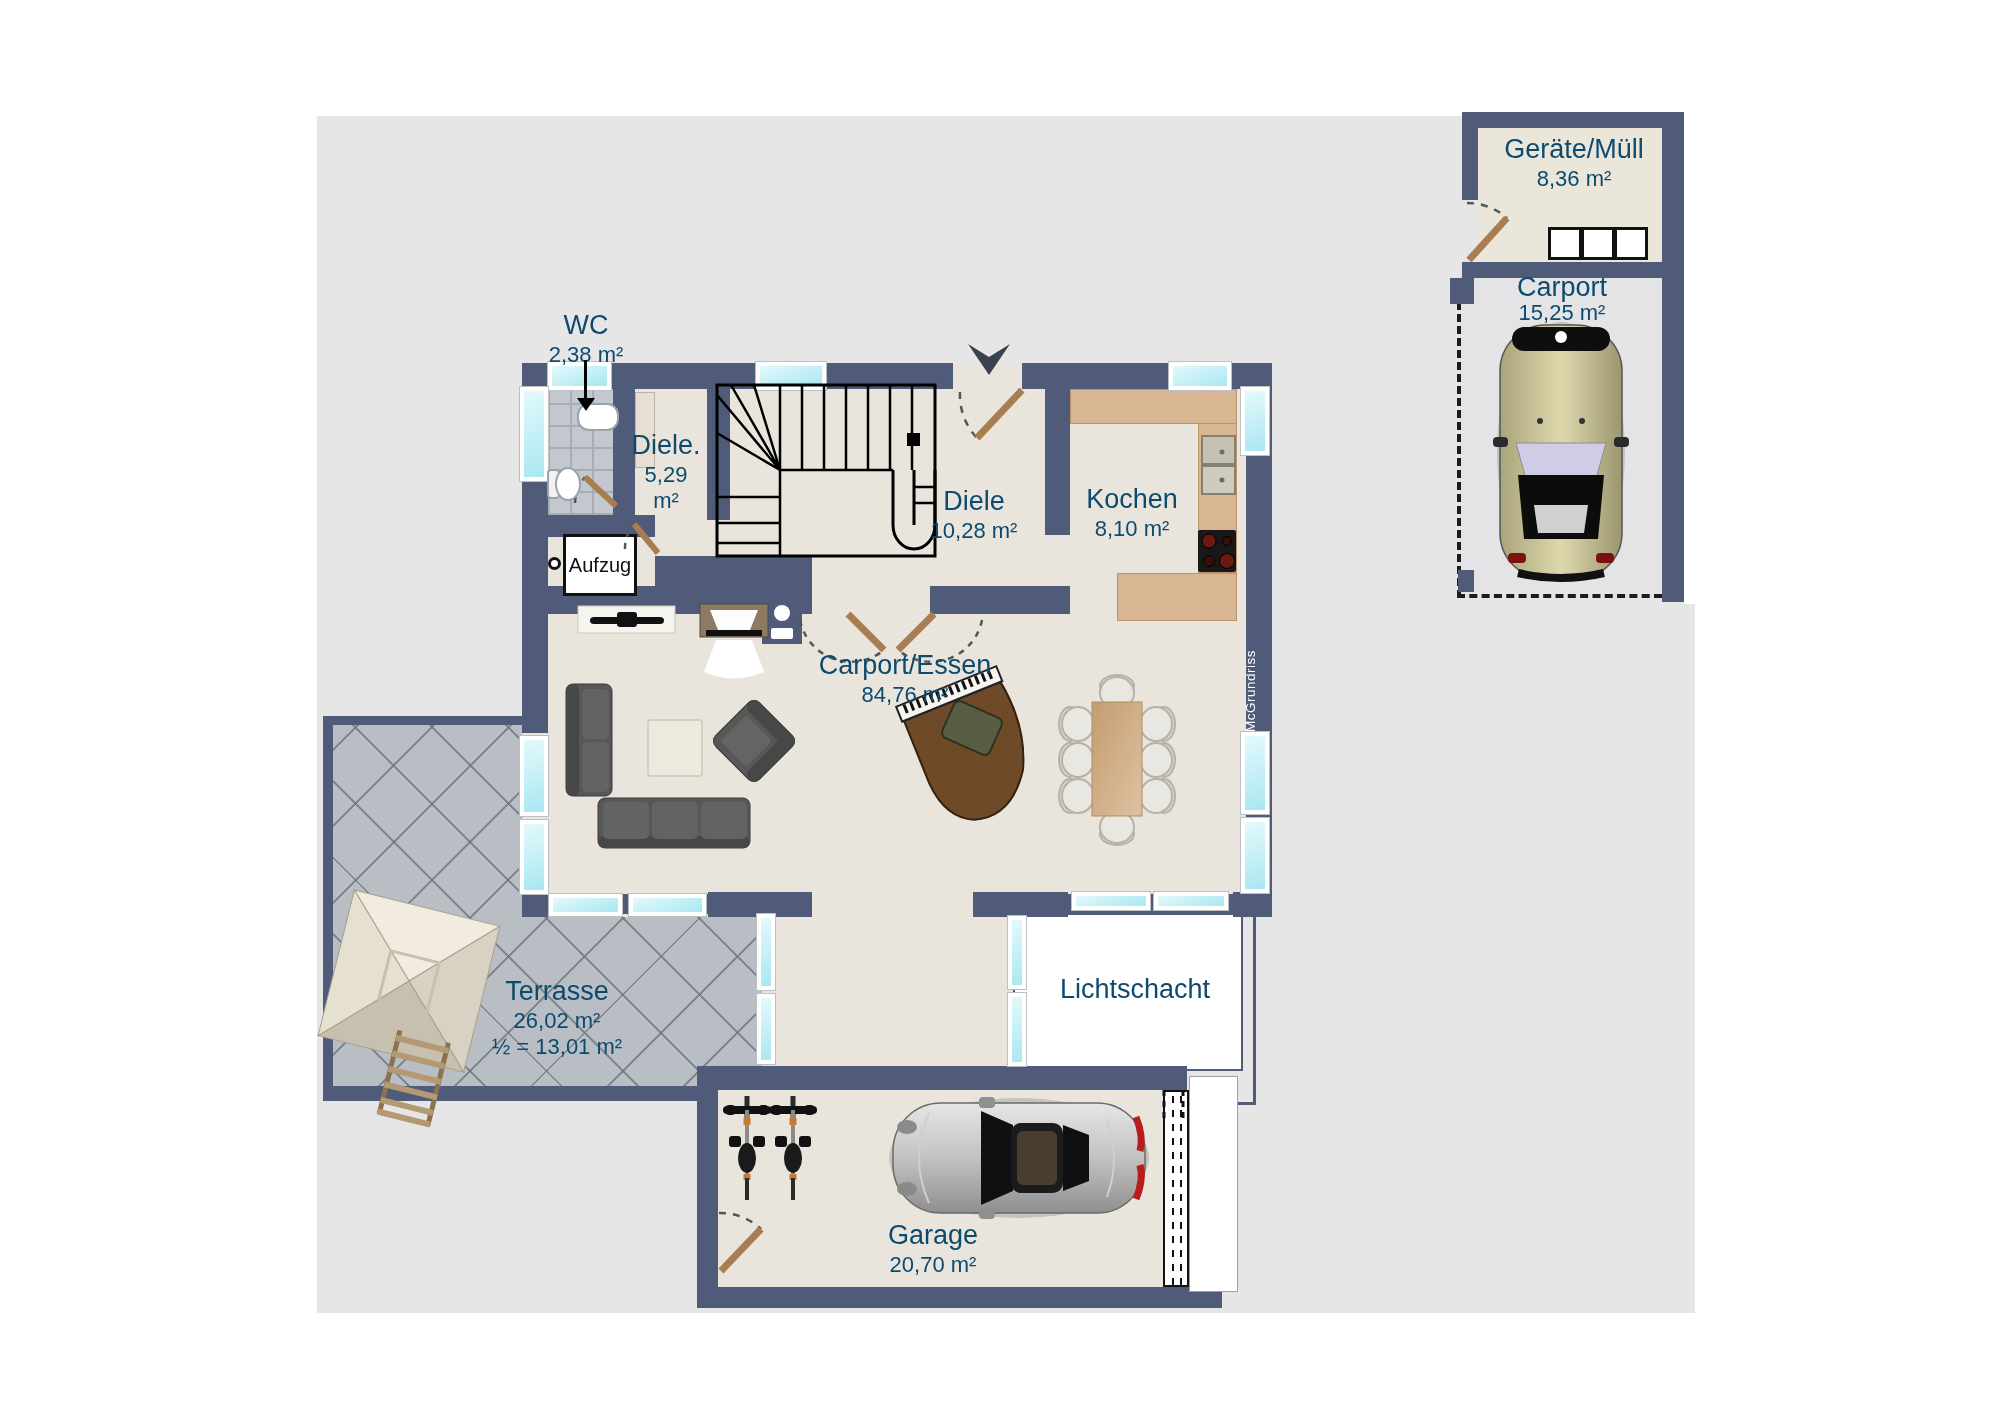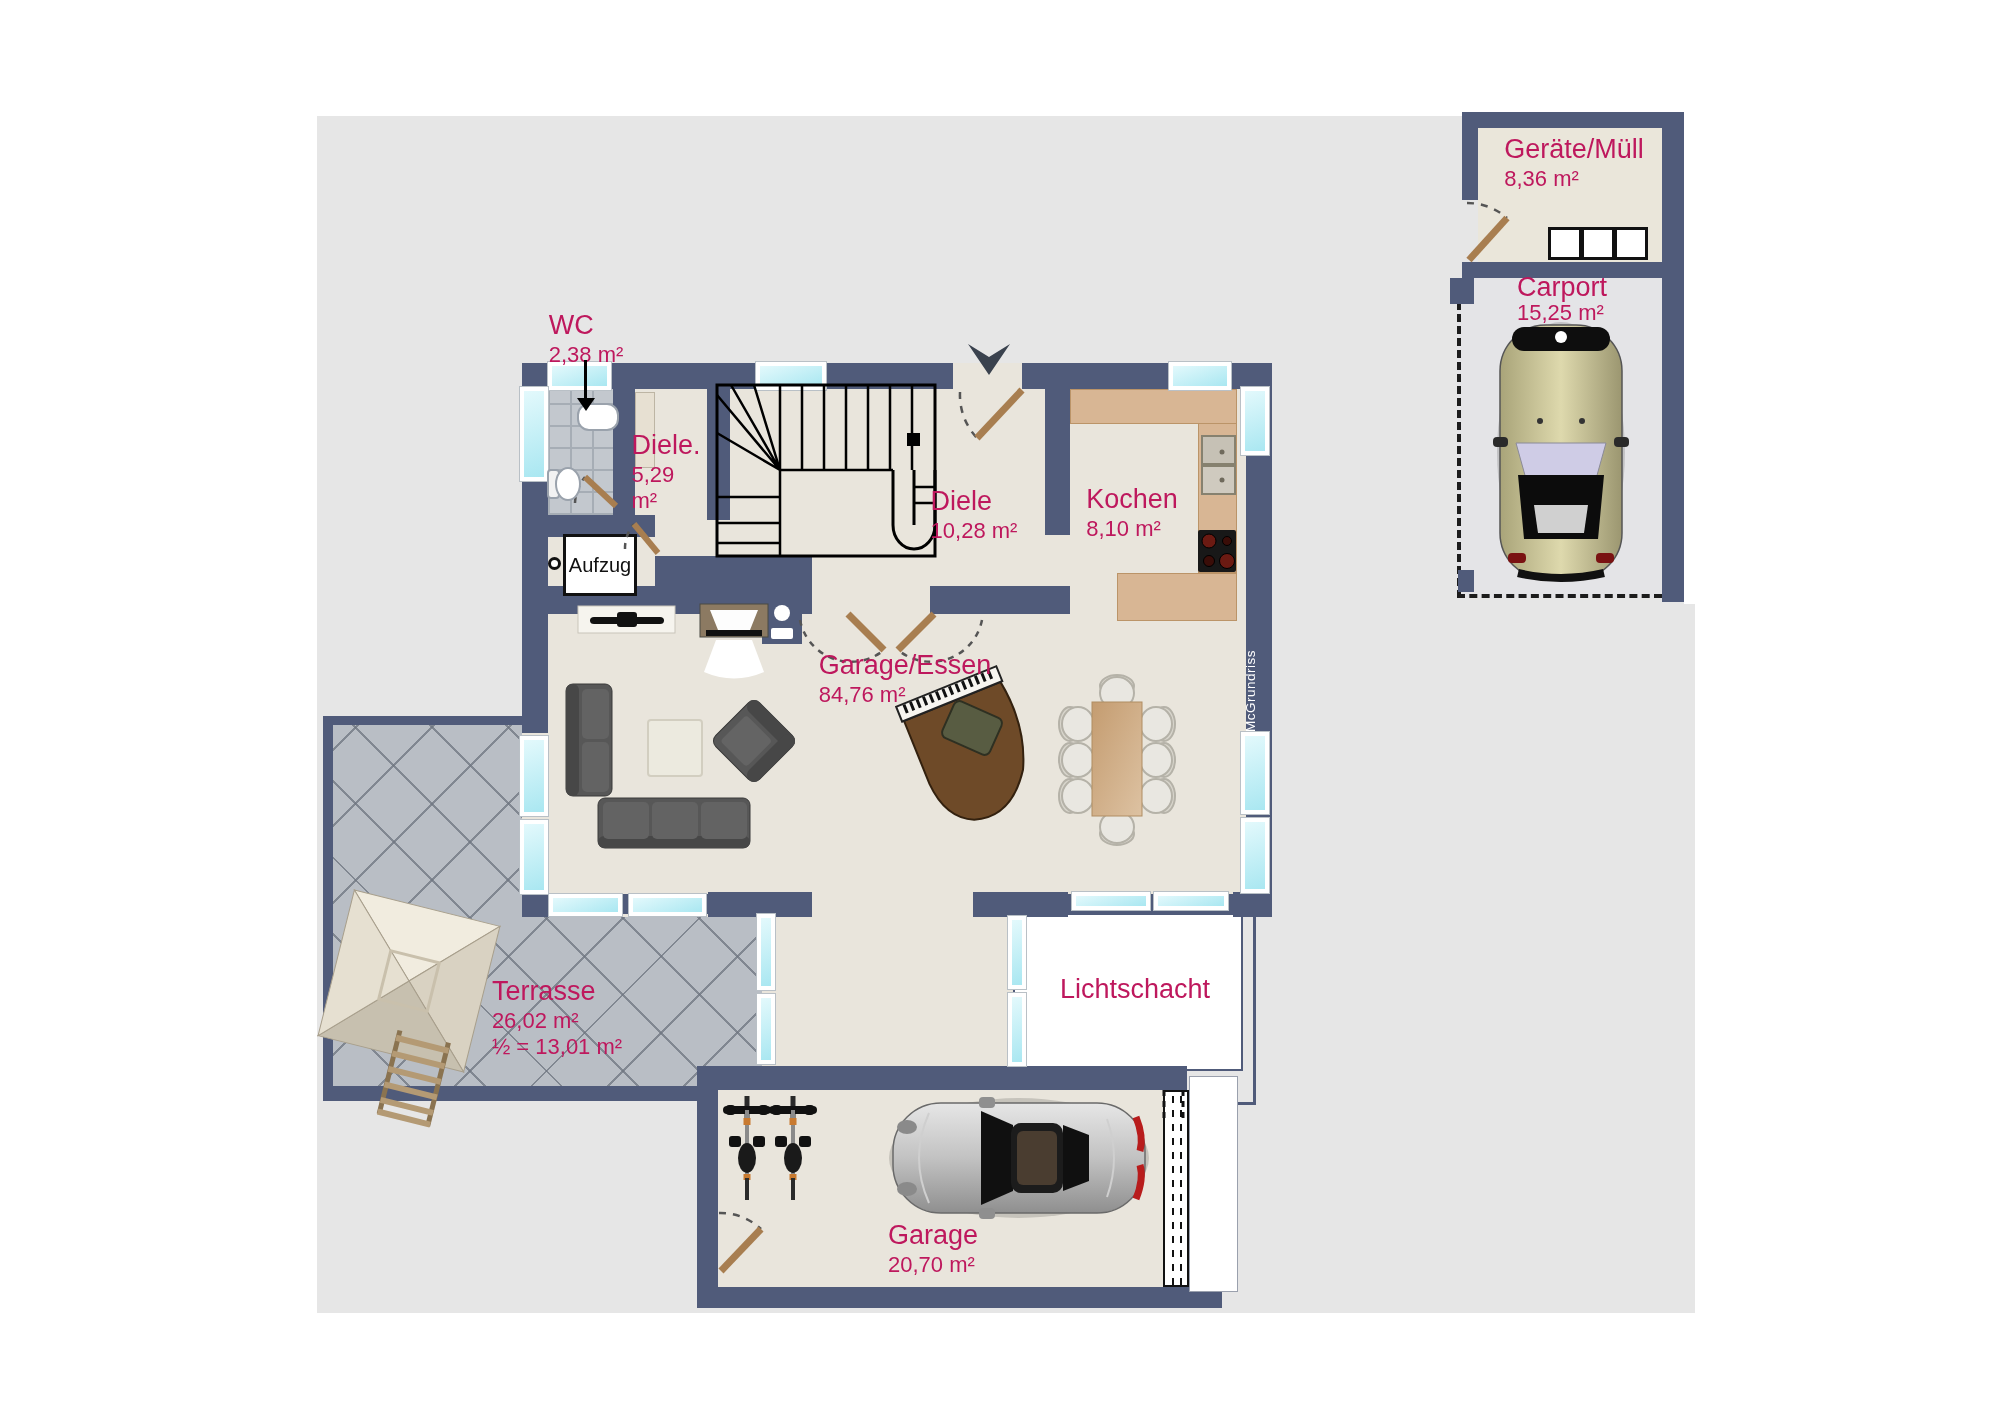--- a/index.html
+++ b/index.html
@@ -3,21 +3,21 @@
 <meta charset="utf-8">
 <style>
   html,body{margin:0;padding:0;background:#fff;}
   #stage{position:relative;width:2000px;height:1413px;background:#fff;overflow:hidden;
          font-family:"Liberation Sans",sans-serif;}
   .abs{position:absolute;}
   .wall{position:absolute;background:#505b7a;}
   .floor{position:absolute;background:#e9e5dc;}
   .win{position:absolute;background:#fff;border:1px solid #b9c0c6;box-sizing:border-box;display:flex;}
   .win i{flex:1;margin:4px;background:linear-gradient(160deg,#e3f9fc,#a9e7f1);}
-  .lbl{position:absolute;transform:translateX(-50%);color:#be185d;line-height:1.18;white-space:nowrap;}
+  .lbl{position:absolute;transform:translateX(-50%);text-align:center;color:#0c4a6e;line-height:1.18;white-space:nowrap;}
   .lbl .nm{font-size:27px;}
   .lbl .ar{font-size:22px;}
   .tiles-wc{position:absolute;background:
       repeating-linear-gradient(0deg,#a6adb5 0 2px,transparent 2px 22px),
       repeating-linear-gradient(90deg,#a6adb5 0 2px,transparent 2px 22px),#c3c8ce;}
   .tiles-ter{position:absolute;background:
       repeating-linear-gradient(45deg,rgba(110,117,128,.75) 0 2px,transparent 2px 54px),
       repeating-linear-gradient(-45deg,rgba(110,117,128,.75) 0 2px,transparent 2px 54px),#b9bec5;}
   .counter{position:absolute;background:#d8b694;border:1px solid #bb9468;box-sizing:border-box;}
   .bin{position:absolute;width:34px;height:33px;background:#fff;border:3px solid #111;box-sizing:border-box;}
@@ -399,21 +399,21 @@
     <div class="nm">Diele</div>
     <div class="ar">10,28 m²</div>
   </div>
 
   <div class="lbl" style="left:1132px;top:484px;">
     <div class="nm">Kochen</div>
     <div class="ar">8,10 m²</div>
   </div>
 
   <div class="lbl" style="left:905px;top:650px;">
-    <div class="nm">Garage/Essen</div>
+    <div class="nm">Carport/Essen</div>
     <div class="ar">84,76 m²</div>
   </div>
 
   <div class="lbl" style="left:557px;top:976px;">
     <div class="nm">Terrasse</div>
     <div class="ar">26,02 m²</div>
     <div class="ar">½ = 13,01 m²</div>
   </div>
 
   <div class="lbl" style="left:1135px;top:974px;">

